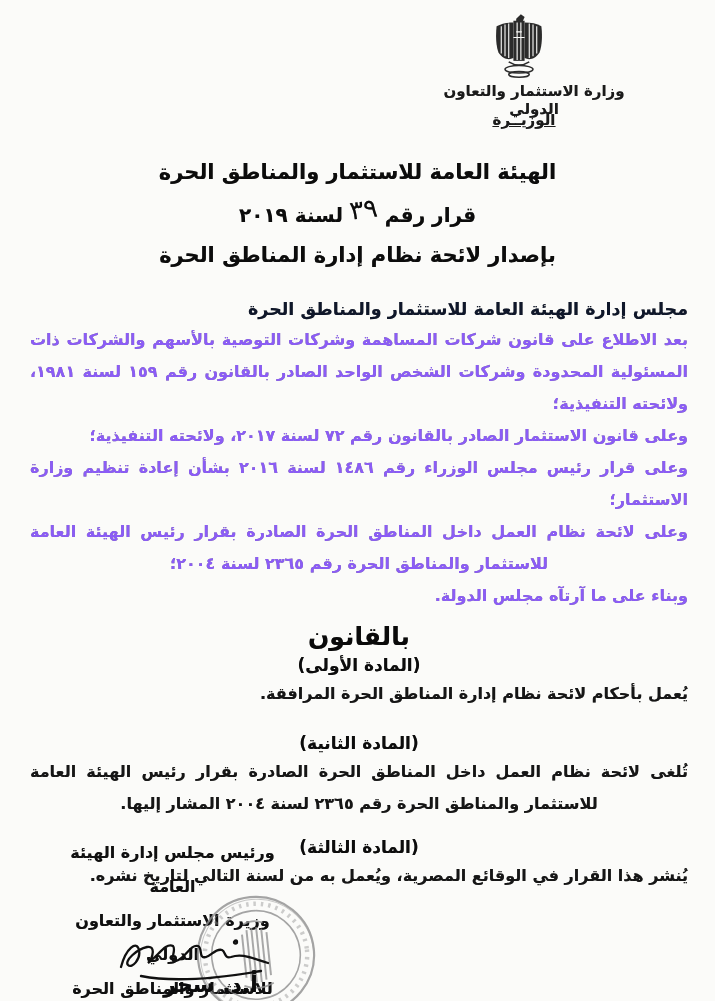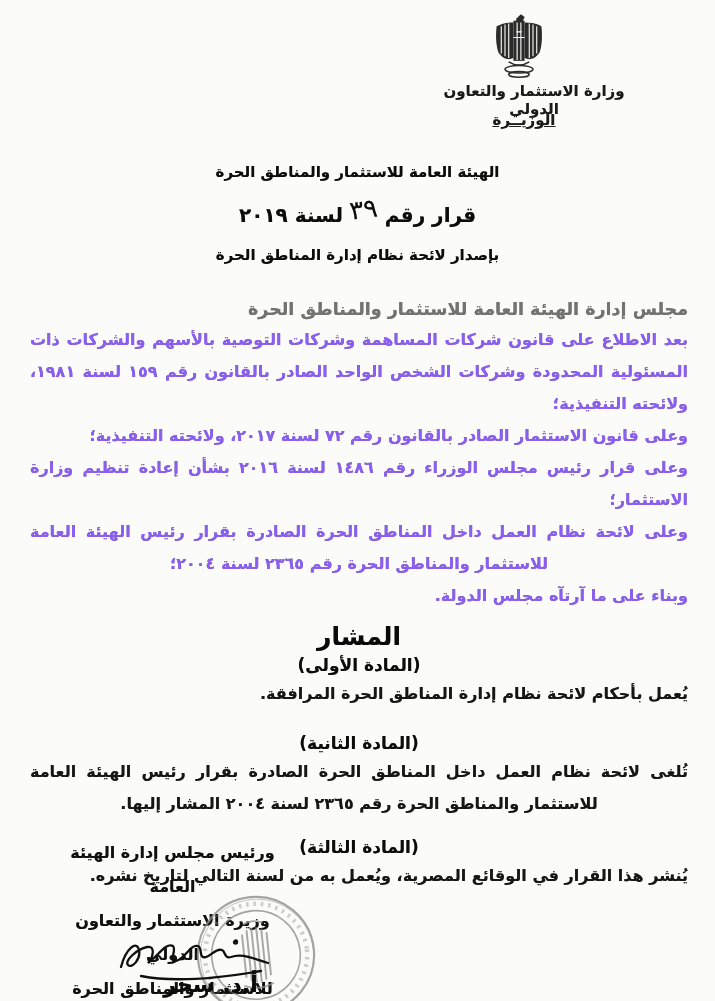--- a/index.html
+++ b/index.html
@@ -22,32 +22,32 @@
   .ministry {
     position:absolute; top:82px; right:83px; width:196px;
     text-align:center; font-size:15px; font-weight:700; color:#1b1b1b;
   }
   .minister {
     position:absolute; top:111px; right:156px; width:70px;
     text-align:center; font-size:15px; font-weight:700; color:#1b1b1b;text-decoration:underline;
   }
   
   .title-block { position:absolute; top:152px; left:0; right:0; text-align:center; }
-  .title-block .t1 { font-size:15px; font-weight:700; line-height:41px; color:#0c0c0c; }
+  .title-block .t1 { font-size:21px; font-weight:700; line-height:41px; color:#0c0c0c; }
   .title-block .t2 { font-size:20px; font-weight:700; line-height:40px; color:#0c0c0c; }
   .handnum {
     display:inline-block;
     font-size:26px; font-weight:400;
     transform:rotate(-7deg) translateY(-4px);
     margin:0 7px;
     letter-spacing:1px;
   }
   
   .content { position:absolute; top:294px; right:27px; left:30px; }
-  .phead { font-size:17.5px; font-weight:700; line-height:30px; color:#737373; text-align:right; }
+  .phead { font-size:17.5px; font-weight:700; line-height:30px; color:#0f172a; text-align:right; }
   .clause { font-size:16px; font-weight:700; line-height:32px; color:#8b5cf6; }
   .cj  { text-align:justify; text-align-last:right; }
   .cjc { text-align:justify; text-align-last:center; }
   .cr  { text-align:right; }
   .qarar {
     margin-top:10px;
     text-align:center;
     font-size:25px; font-weight:700; color:#0a0a0a;
     line-height:30px;
   }
@@ -110,21 +110,21 @@
   </div>
 
   <div class="content">
     <p class="phead">مجلس إدارة الهيئة العامة للاستثمار والمناطق الحرة</p>
     <p class="clause cj">بعد الاطلاع على قانون شركات المساهمة وشركات التوصية بالأسهم والشركات ذات المسئولية المحدودة وشركات الشخص الواحد الصادر بالقانون رقم ١٥٩ لسنة ١٩٨١، ولائحته التنفيذية؛</p>
     <p class="clause cj">وعلى قانون الاستثمار الصادر بالقانون رقم ٧٢ لسنة ٢٠١٧، ولائحته التنفيذية؛</p>
     <p class="clause cj">وعلى قرار رئيس مجلس الوزراء رقم ١٤٨٦ لسنة ٢٠١٦ بشأن إعادة تنظيم وزارة الاستثمار؛</p>
     <p class="clause cjc">وعلى لائحة نظام العمل داخل المناطق الحرة الصادرة بقرار رئيس الهيئة العامة للاستثمار والمناطق الحرة رقم ٢٣٦٥ لسنة ٢٠٠٤؛</p>
     <p class="clause cr">وبناء على ما آرتآه مجلس الدولة.</p>
 
-    <div class="qarar">المشار</div>
+    <div class="qarar">بالقانون</div>
 
     <div class="article a1">
       <div class="ahead">(المادة الأولى)</div>
       <p class="atext cr">يُعمل بأحكام لائحة نظام إدارة المناطق الحرة المرافقة.</p>
     </div>
 
     <div class="article a2">
       <div class="ahead">(المادة الثانية)</div>
       <p class="atext cjc">تُلغى لائحة نظام العمل داخل المناطق الحرة الصادرة بقرار رئيس الهيئة العامة للاستثمار والمناطق الحرة رقم ٢٣٦٥ لسنة ٢٠٠٤ المشار إليها.</p>
     </div>

